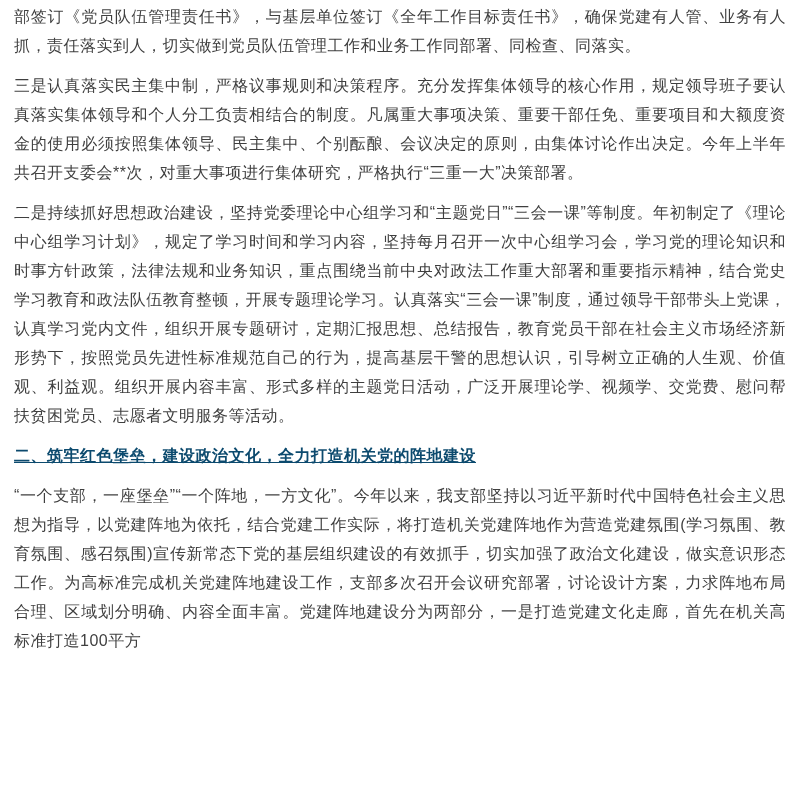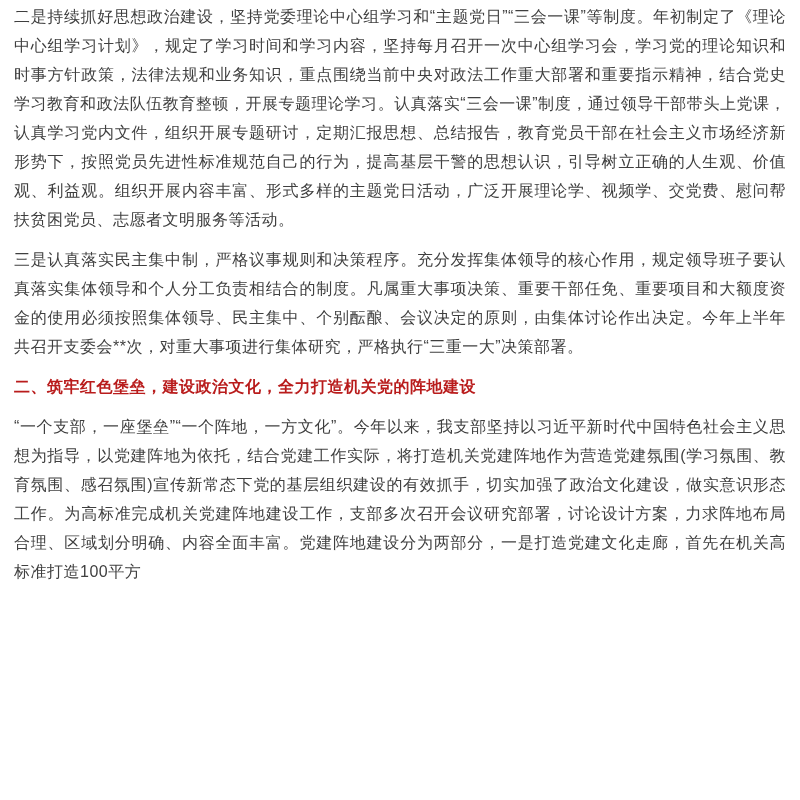--- a/index.html
+++ b/index.html
@@ -22,24 +22,26 @@
     letter-spacing: 0.5px;
     overflow: hidden;
   }
   .para {
     margin: 0 0 11px 0;
     text-align: justify;
     word-break: break-all;
   }
   .para.heading {
     font-weight: bold;
-    color: #b91c1c;
+    color: #0c4a6e;
+    text-decoration: underline;
   }
 </style>
 </head>
 <body>
 
 <div class="page">
+  <p class="para">部签订《党员队伍管理责任书》，与基层单位签订《全年工作目标责任书》，确保党建有人管、业务有人抓，责任落实到人，切实做到党员队伍管理工作和业务工作同部署、同检查、同落实。</p>
+  <p class="para">三是认真落实民主集中制，严格议事规则和决策程序。充分发挥集体领导的核心作用，规定领导班子要认真落实集体领导和个人分工负责相结合的制度。凡属重大事项决策、重要干部任免、重要项目和大额度资金的使用必须按照集体领导、民主集中、个别酝酿、会议决定的原则，由集体讨论作出决定。今年上半年共召开支委会**次，对重大事项进行集体研究，严格执行“三重一大”决策部署。</p>
   <p class="para">二是持续抓好思想政治建设，坚持党委理论中心组学习和“主题党日”“三会一课”等制度。年初制定了《理论中心组学习计划》，规定了学习时间和学习内容，坚持每月召开一次中心组学习会，学习党的理论知识和时事方针政策，法律法规和业务知识，重点围绕当前中央对政法工作重大部署和重要指示精神，结合党史学习教育和政法队伍教育整顿，开展专题理论学习。认真落实“三会一课”制度，通过领导干部带头上党课，认真学习党内文件，组织开展专题研讨，定期汇报思想、总结报告，教育党员干部在社会主义市场经济新形势下，按照党员先进性标准规范自己的行为，提高基层干警的思想认识，引导树立正确的人生观、价值观、利益观。组织开展内容丰富、形式多样的主题党日活动，广泛开展理论学、视频学、交党费、慰问帮扶贫困党员、志愿者文明服务等活动。</p>
-  <p class="para">三是认真落实民主集中制，严格议事规则和决策程序。充分发挥集体领导的核心作用，规定领导班子要认真落实集体领导和个人分工负责相结合的制度。凡属重大事项决策、重要干部任免、重要项目和大额度资金的使用必须按照集体领导、民主集中、个别酝酿、会议决定的原则，由集体讨论作出决定。今年上半年共召开支委会**次，对重大事项进行集体研究，严格执行“三重一大”决策部署。</p>
   <p class="para heading">二、筑牢红色堡垒，建设政治文化，全力打造机关党的阵地建设</p>
   <p class="para">“一个支部，一座堡垒”“一个阵地，一方文化”。今年以来，我支部坚持以习近平新时代中国特色社会主义思想为指导，以党建阵地为依托，结合党建工作实际，将打造机关党建阵地作为营造党建氛围(学习氛围、教育氛围、感召氛围)宣传新常态下党的基层组织建设的有效抓手，切实加强了政治文化建设，做实意识形态工作。为高标准完成机关党建阵地建设工作，支部多次召开会议研究部署，讨论设计方案，力求阵地布局合理、区域划分明确、内容全面丰富。党建阵地建设分为两部分，一是打造党建文化走廊，首先在机关高标准打造100平方</p>
 </div>
 
 </body></html>

